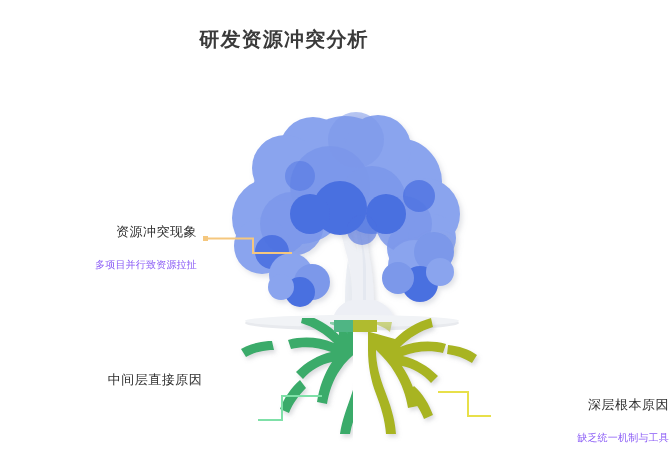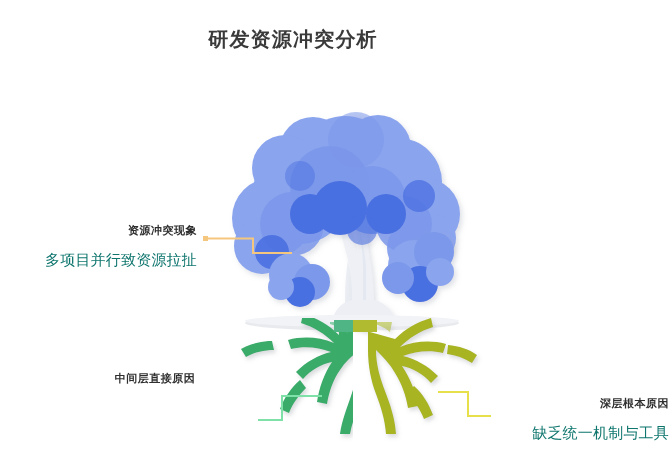--- a/index.html
+++ b/index.html
@@ -12,36 +12,35 @@
   }
   #stage{position:relative;width:669px;height:472px;}
 
   
   .page-title{
     position:absolute;top:26px;left:0;width:568px;
     text-align:center;
     font-size:20px;font-weight:bold;
     color:#3a3a3a;letter-spacing:1.2px;
     white-space:nowrap;
-    margin-left:9px;
   }
 
   
   #tree-illustration{position:absolute;left:0;top:0;width:669px;height:472px;}
 
   
   .callout{position:absolute;}
   .callout .c-title{
-    font-size:11px;font-weight:bold;color:#2f2f2f;
+    font-size:13px;font-weight:normal;color:#2f2f2f;
     letter-spacing:.5px;white-space:nowrap;line-height:1.25;
   }
   .callout .c-sub{
-    font-size:15px;color:#0f766e;font-weight:normal;
+    font-size:10px;color:#8b5cf6;font-weight:normal;
     letter-spacing:.2px;white-space:nowrap;line-height:1.3;
-    margin-top:12px;
+    margin-top:18px;
   }
   #callout-phenomenon{left:0;top:224px;width:197px;text-align:right;}
   #callout-midcause{left:55px;top:372px;width:200px;text-align:center;}
   #callout-rootcause{left:494px;top:397px;width:175px;text-align:right;}
 </style>
 </head>
 <body>
 
 <div id="stage">
 

